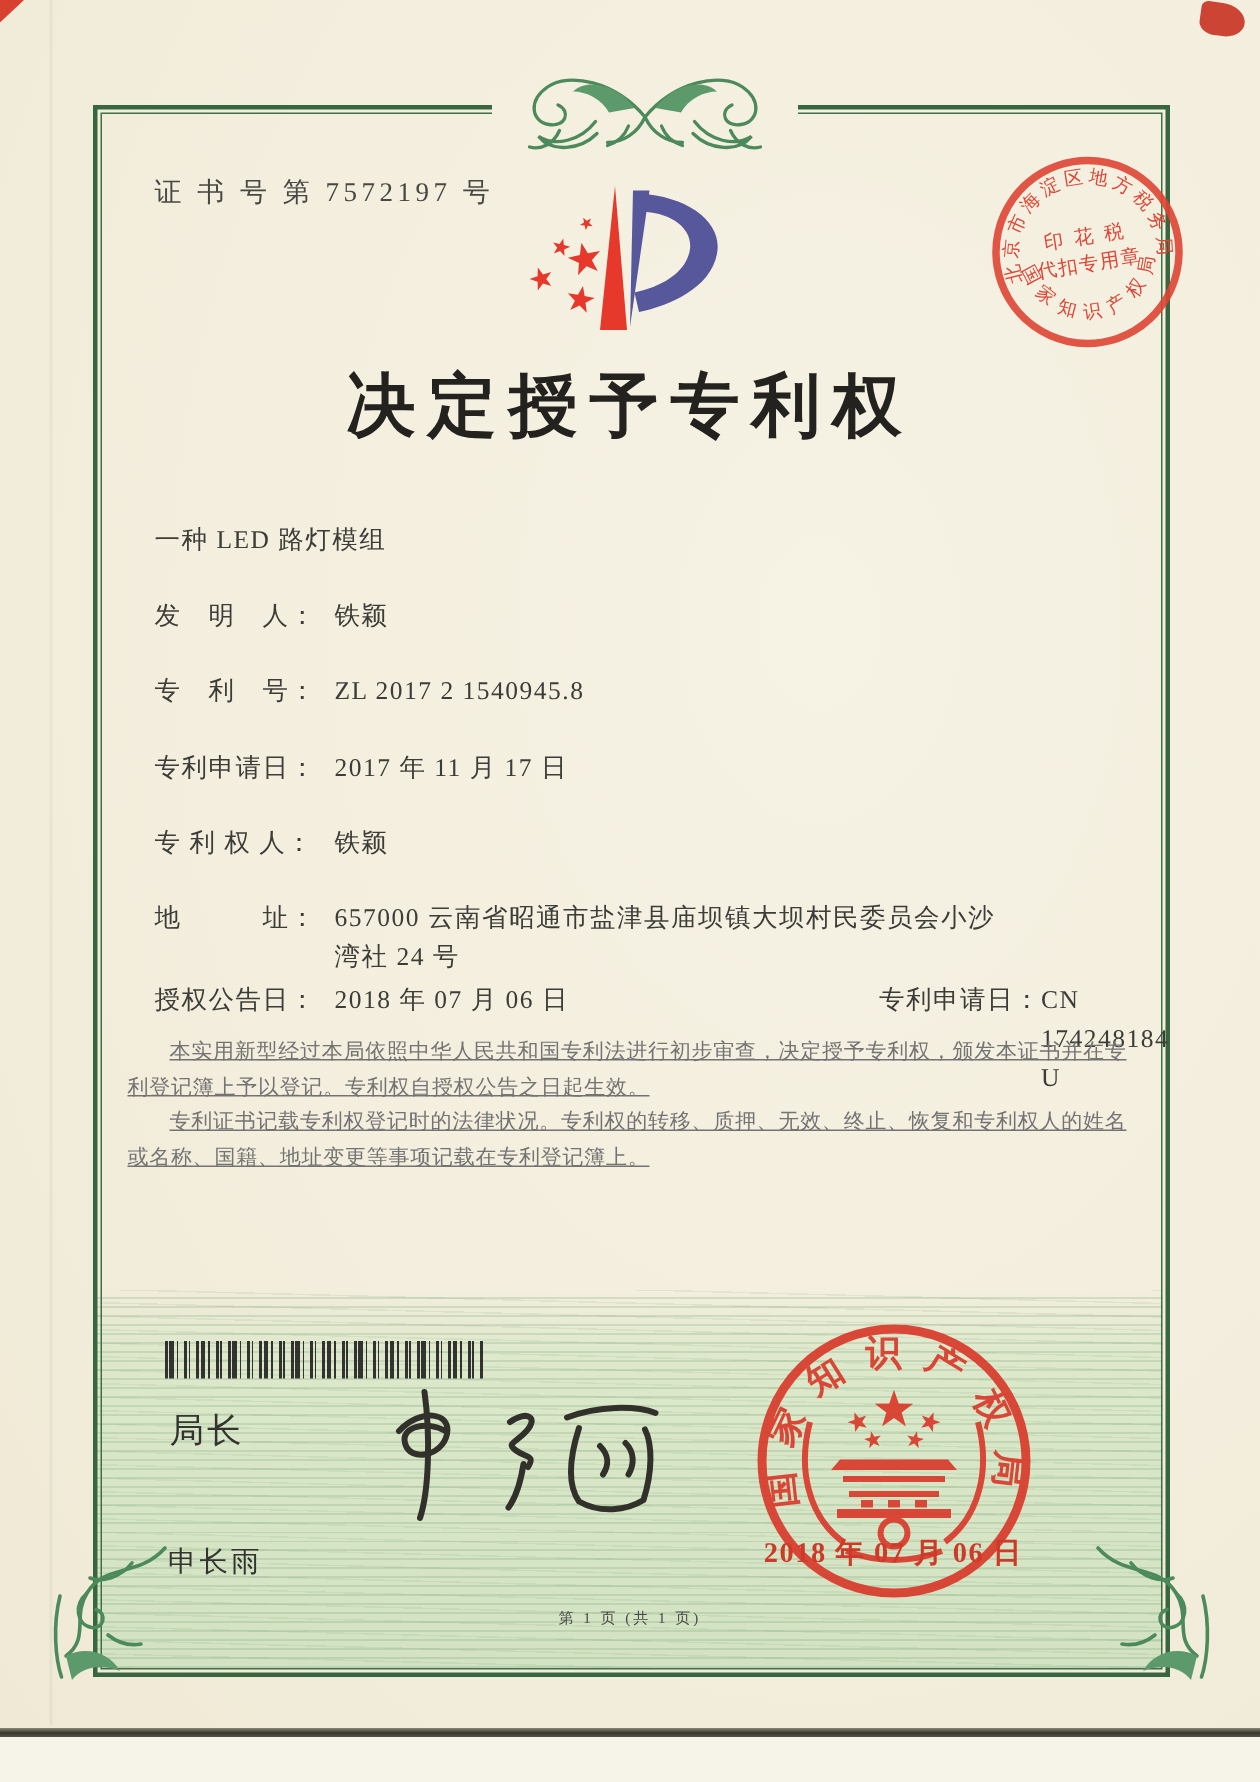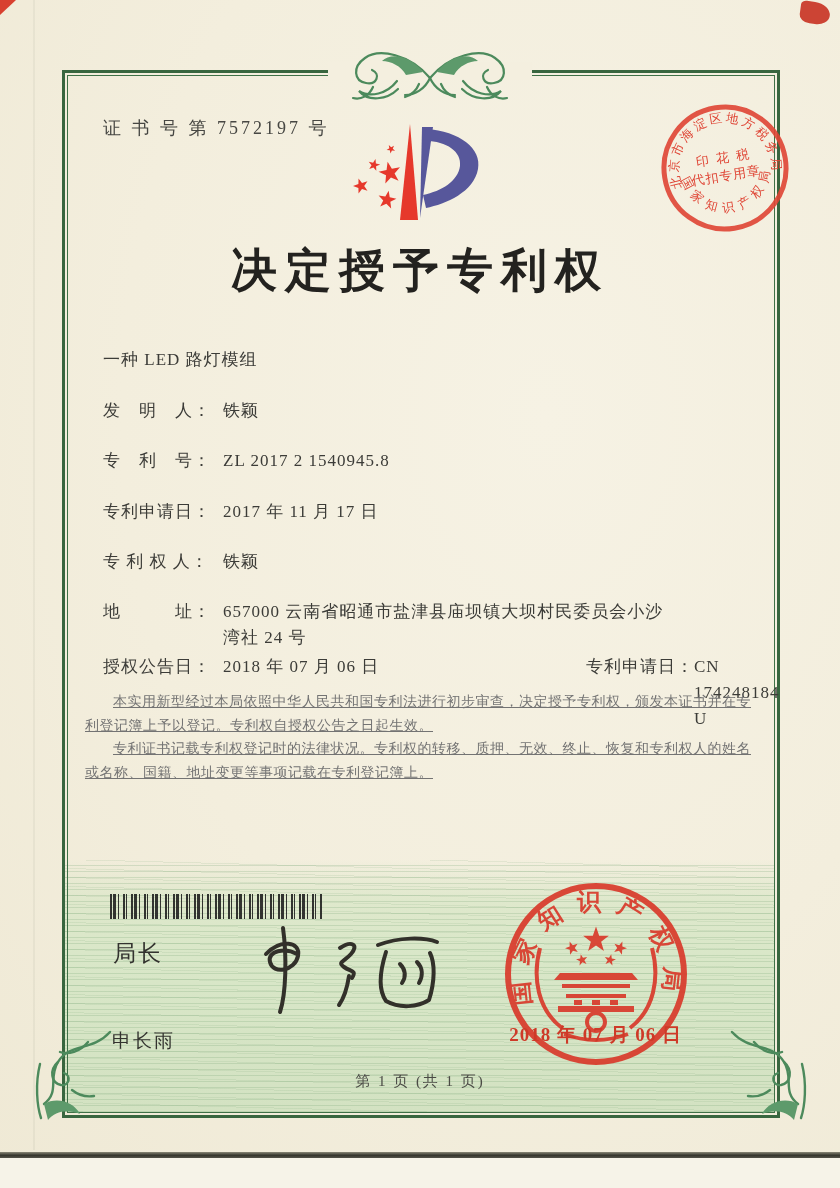--- a/index.html
+++ b/index.html
@@ -61,21 +61,21 @@
 
   
   .sig-role{left:113px;top:938px;font-size:23px;letter-spacing:2px;color:#33332f;}
   .sig-name{left:112px;top:1028px;font-size:19px;letter-spacing:2px;color:#33332f;}
   .sig-svg{left:228px;top:912px;}
   .seal-svg{left:500px;top:880px;}
   .seal-date{left:488px;top:1022px;width:215px;text-align:center;font-size:19px;
     color:#ce3a28;letter-spacing:1px;font-weight:600;}
   .tax-stamp{left:655px;top:98px;transform:rotate(-9deg);}
 
-  .footer{left:0;top:1072px;width:840px;text-align:center;font-size:15px;
+  .footer{left:0;top:1072px;width:840px;text-align:center;font-size:10px;
     letter-spacing:2px;color:#4a4a45;}
 
   .logo{left:338px;top:102px;}
   .orn-top{left:325px;top:40px;}
   .orn-bl{left:28px;top:1026px;}
   .orn-br{left:722px;top:1026px;transform:scaleX(-1);}
 
   svg text{font-family:"Liberation Serif","DejaVu Serif",serif;}
 </style>
 </head>

